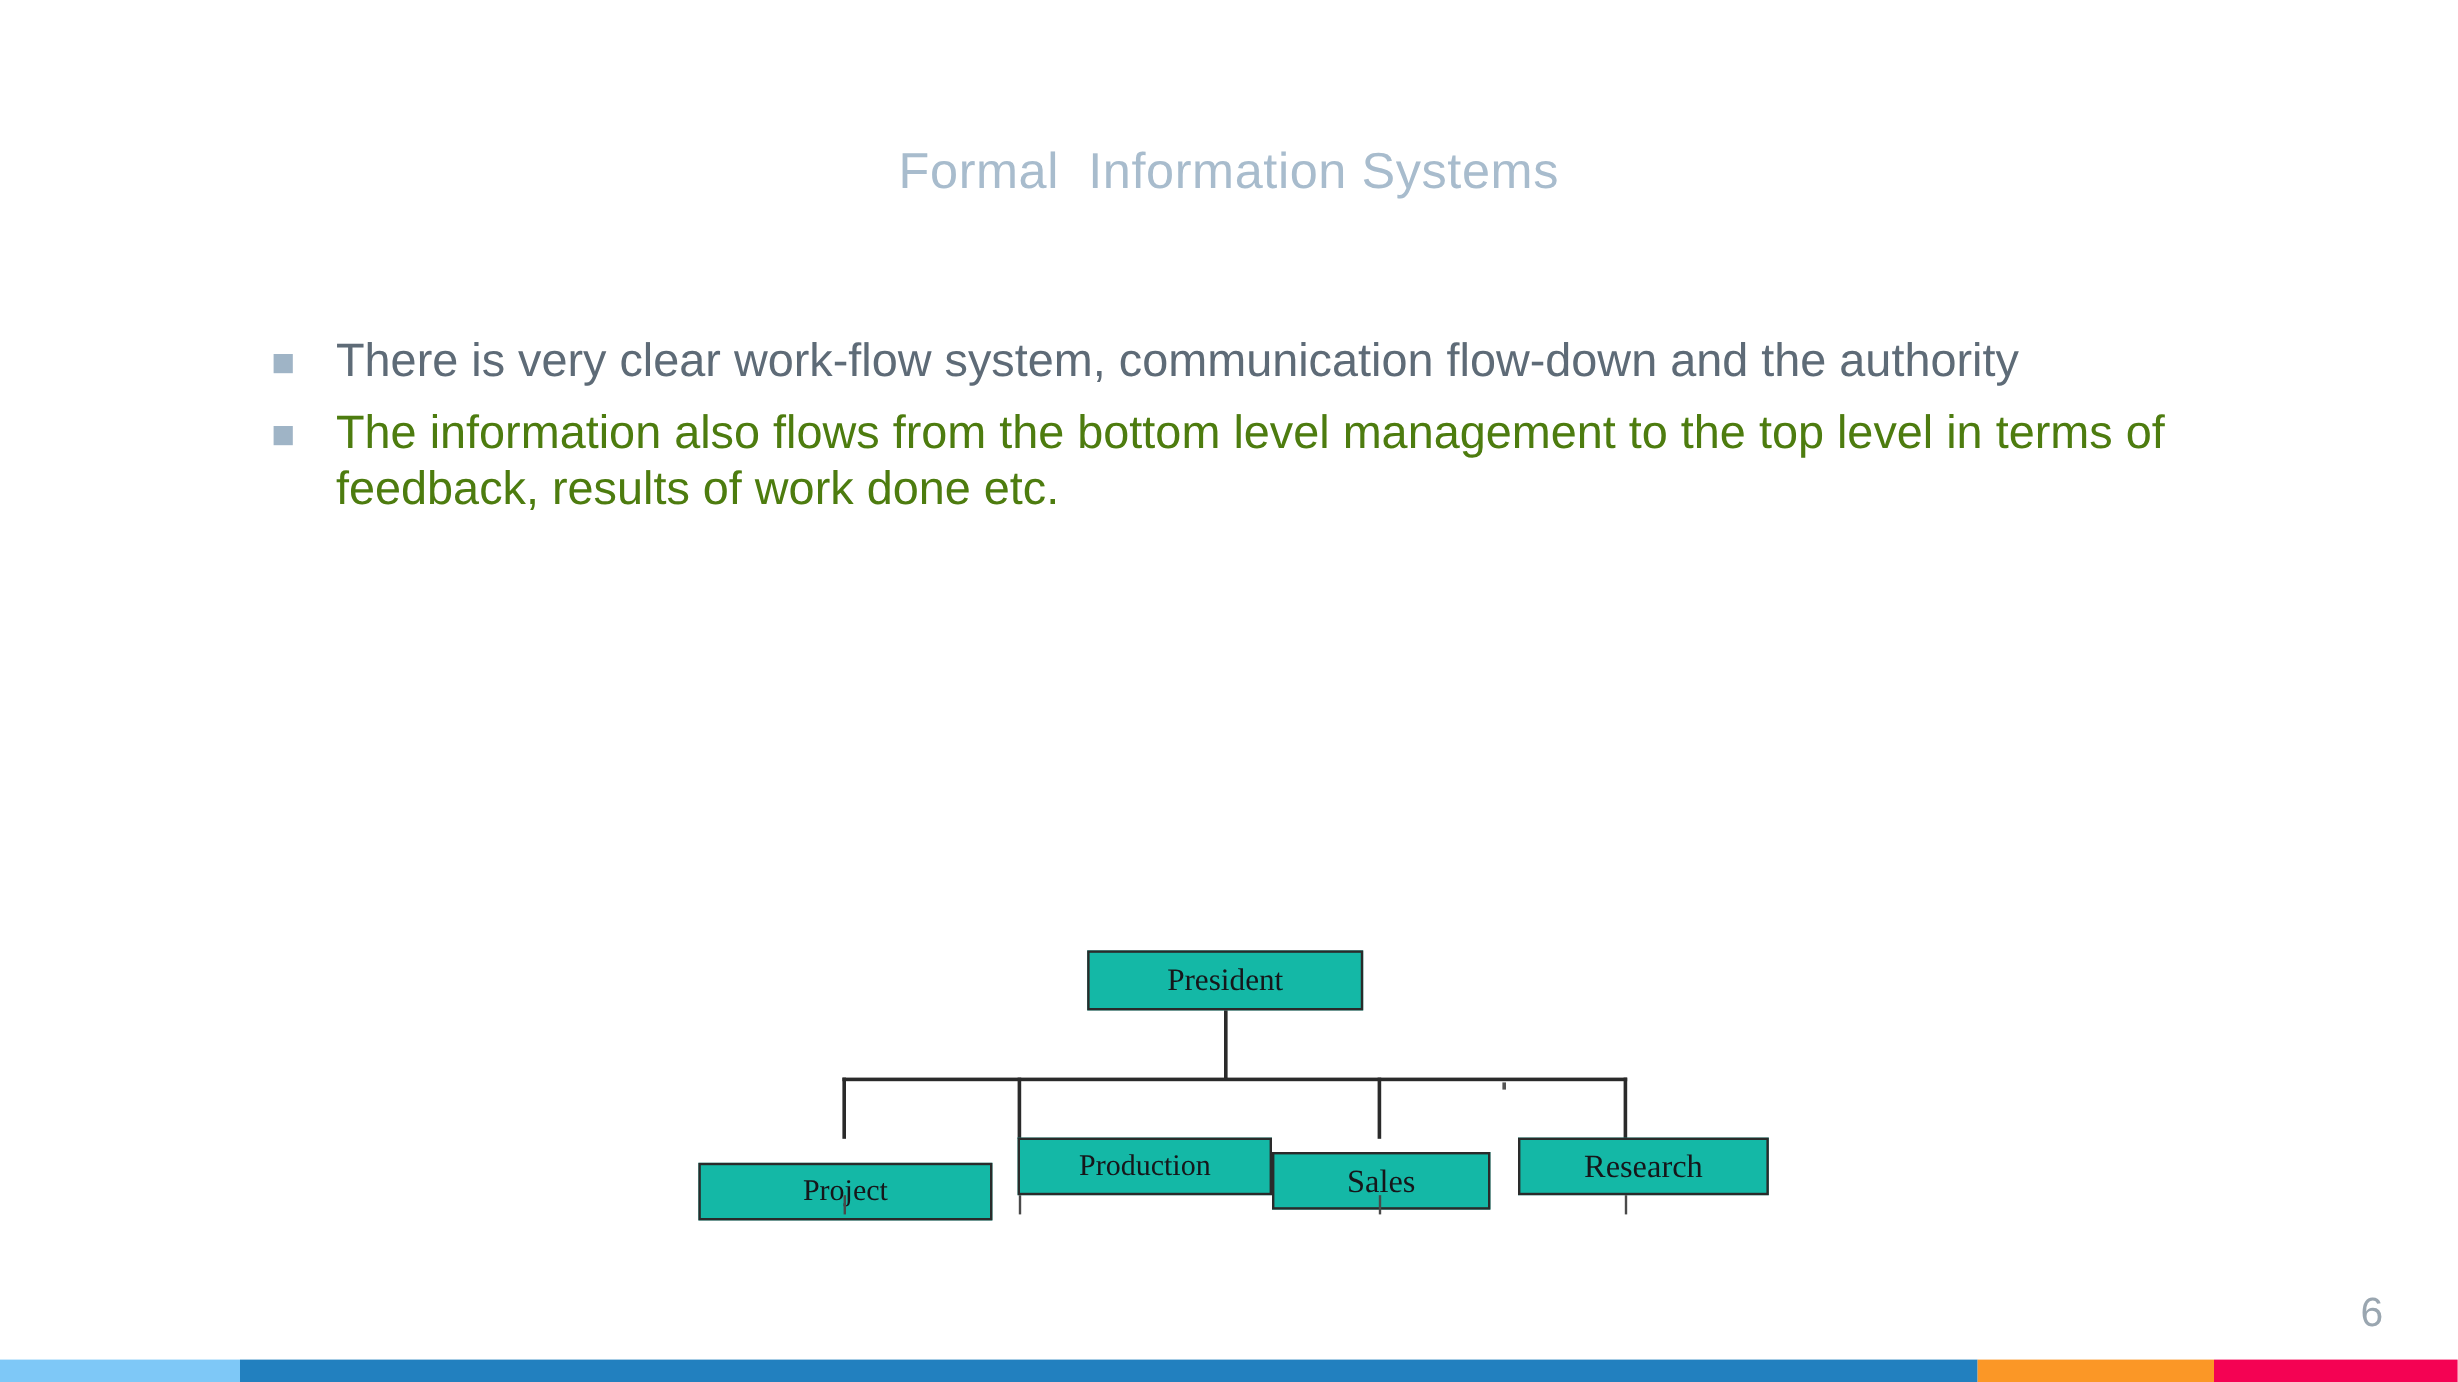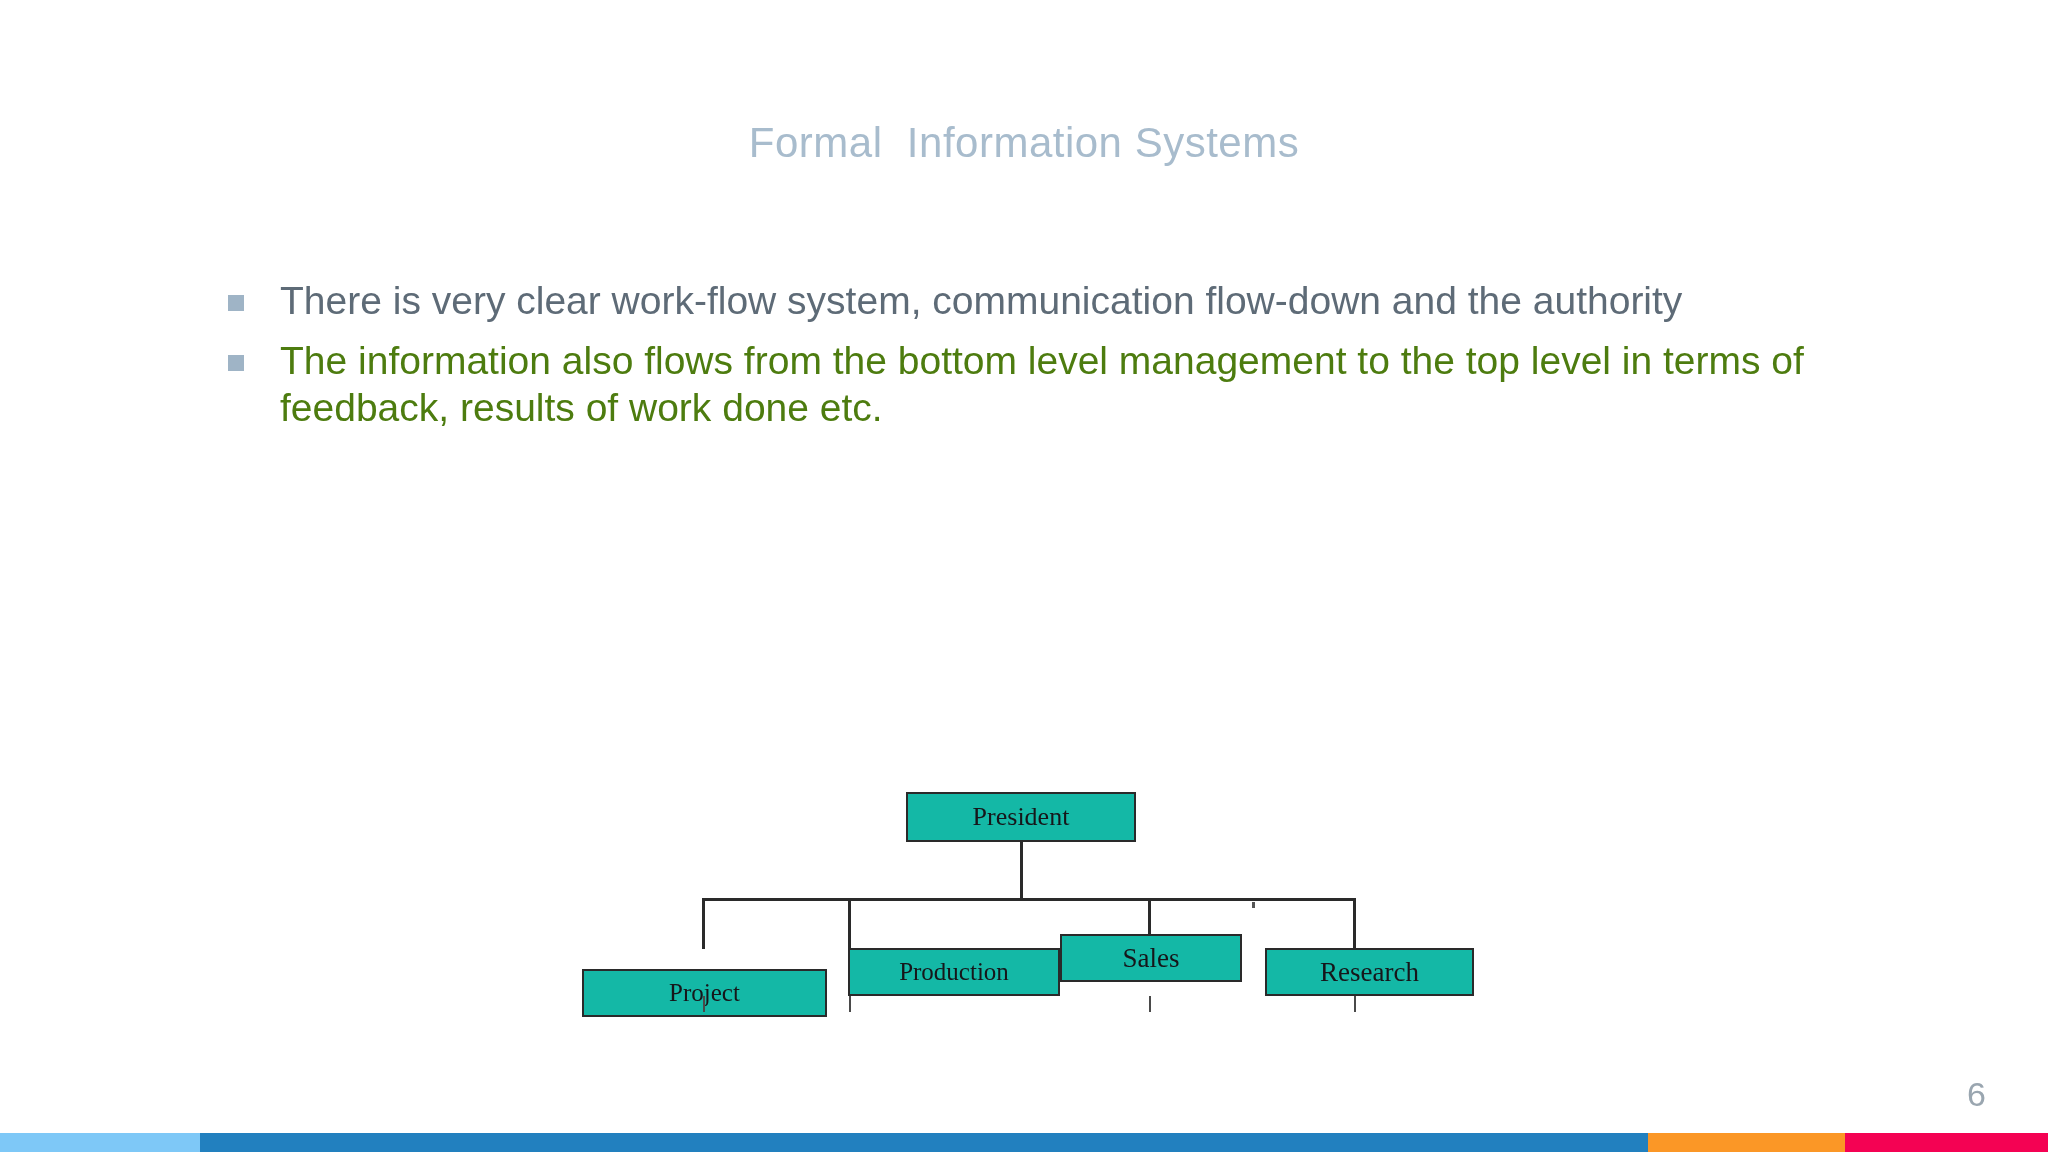--- a/index.html
+++ b/index.html
@@ -163,21 +163,21 @@
     <div class="org-line" style="left:793px; top:108px; width:3px; height:51px;"></div>
 
     <div class="org-speck" style="left:692px; top:112px; width:3px; height:6px;"></div>
 
     <div class="org-box" style="left:22px; top:158px; width:245px; height:48px; font-size:25px;margin-top:21px;">
       <span>Project</span>
     </div>
     <div class="org-box" style="left:288px; top:158px; width:212px; height:48px; font-size:25px;">
       <span>Production</span>
     </div>
-    <div class="org-box" style="left:500px; top:144px; width:182px; height:48px; font-size:27px;">
+    <div class="org-box" style="left:500px; top:170px; width:182px; height:48px; font-size:27px;">
       <span>Sales</span>
     </div>
     <div class="org-box" style="left:705px; top:158px; width:209px; height:48px; font-size:27px;">
       <span>Research</span>
     </div>
 
     <div class="org-stub" style="left:143px; top:206px; width:2px; height:16px;"></div>
     <div class="org-stub" style="left:289px; top:206px; width:2px; height:16px;"></div>
     <div class="org-stub" style="left:589px; top:206px; width:2px; height:16px;"></div>
     <div class="org-stub" style="left:794px; top:206px; width:2px; height:16px;"></div>

